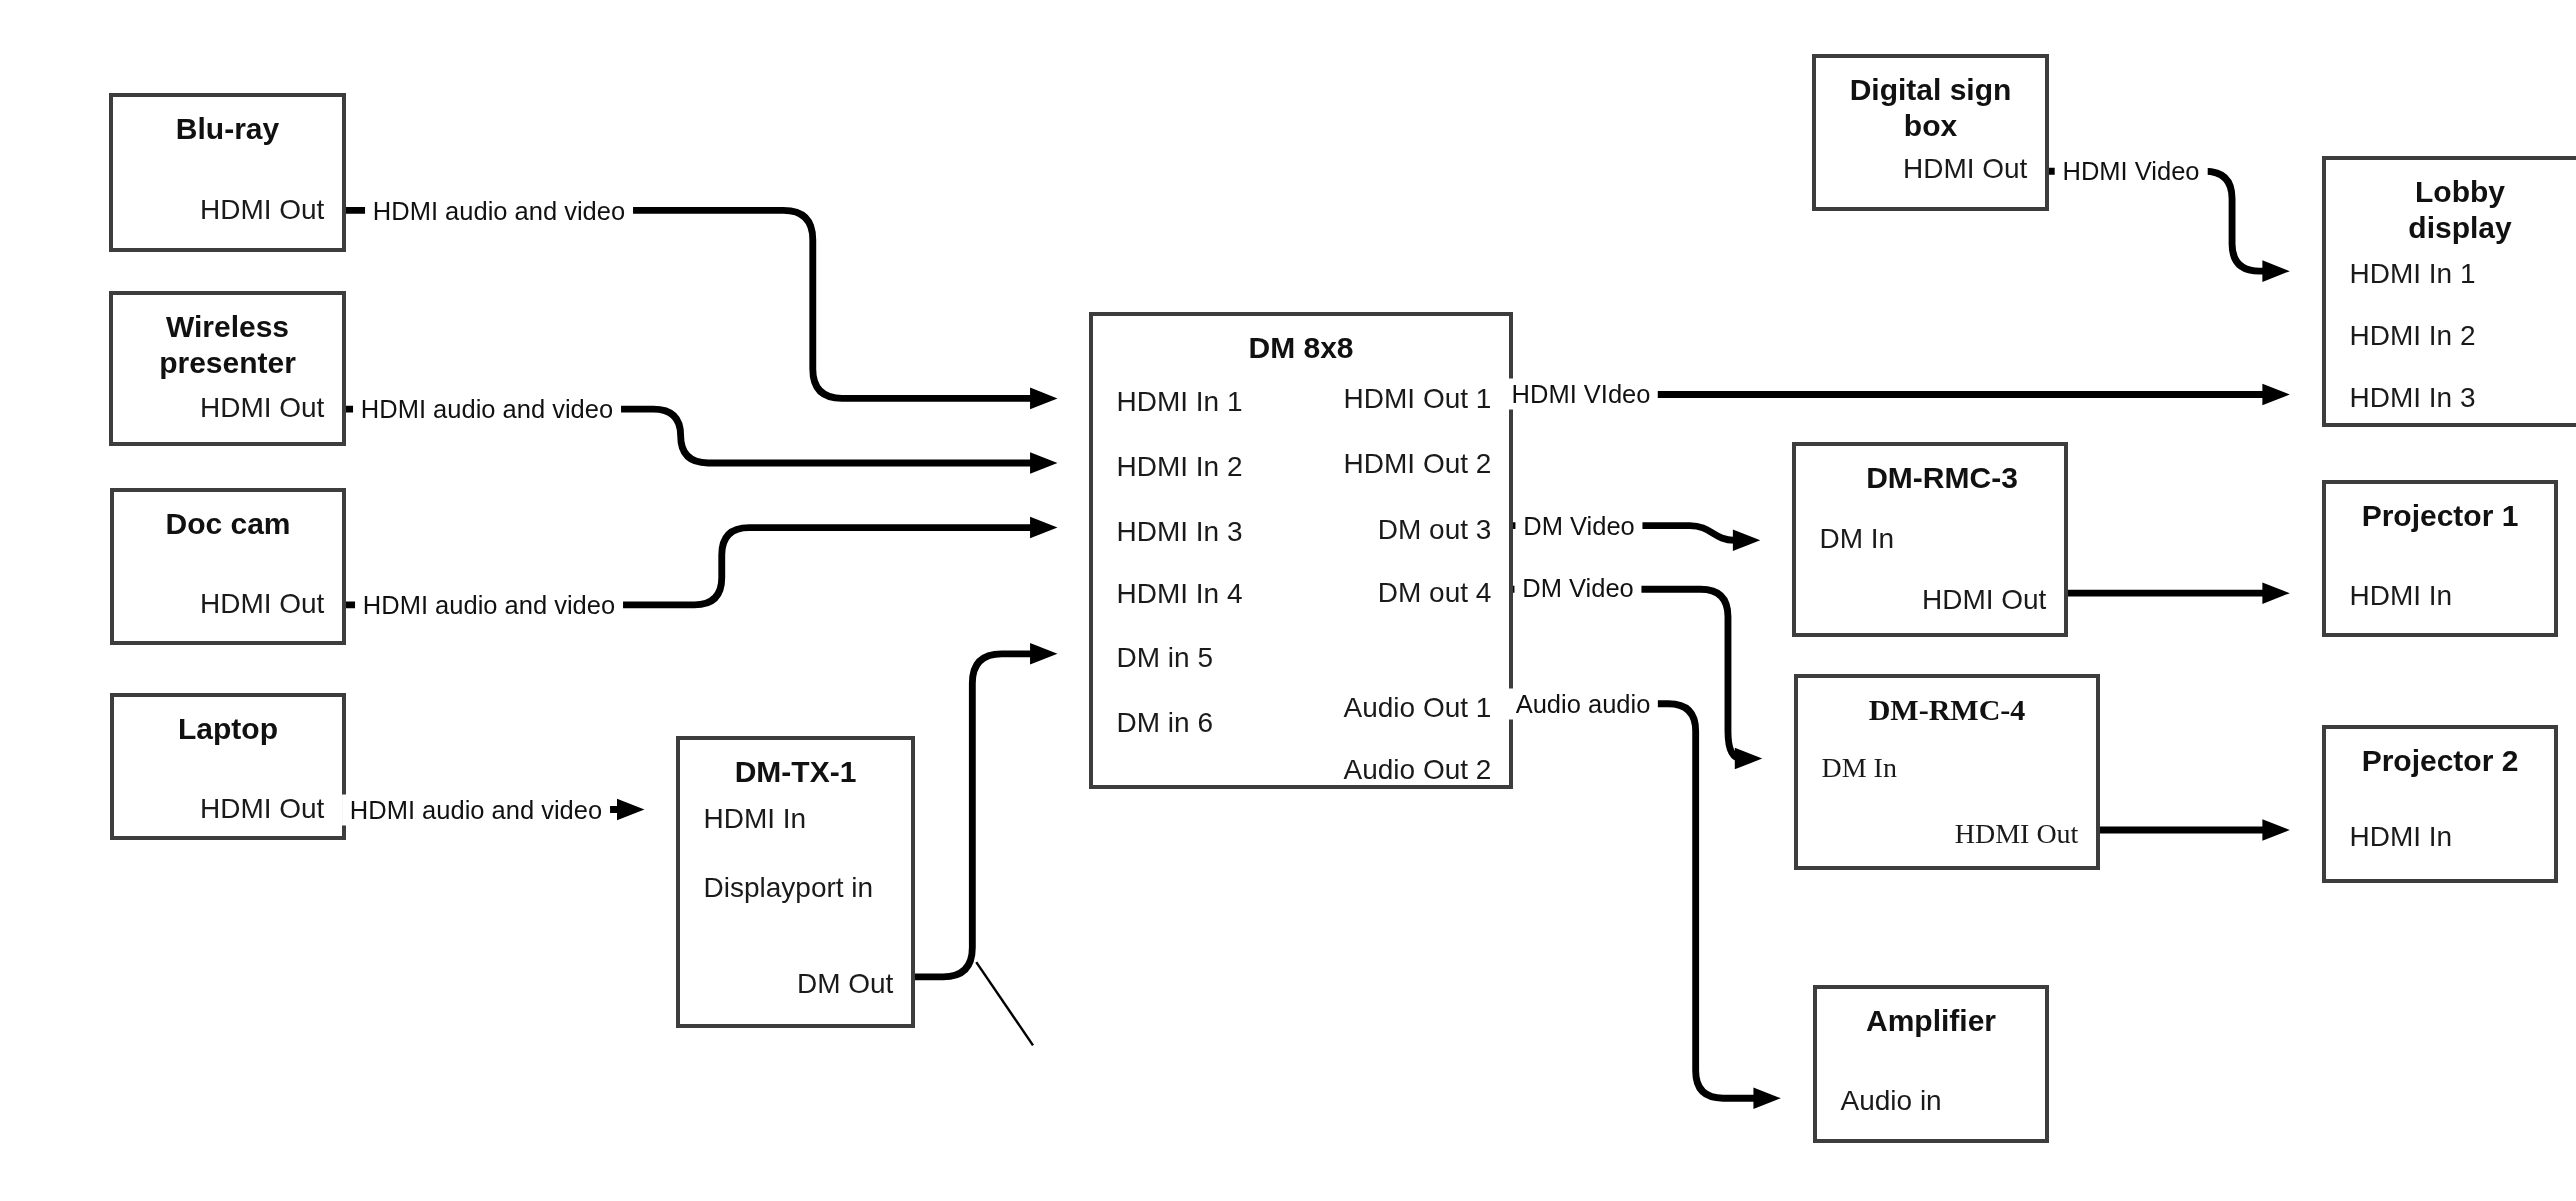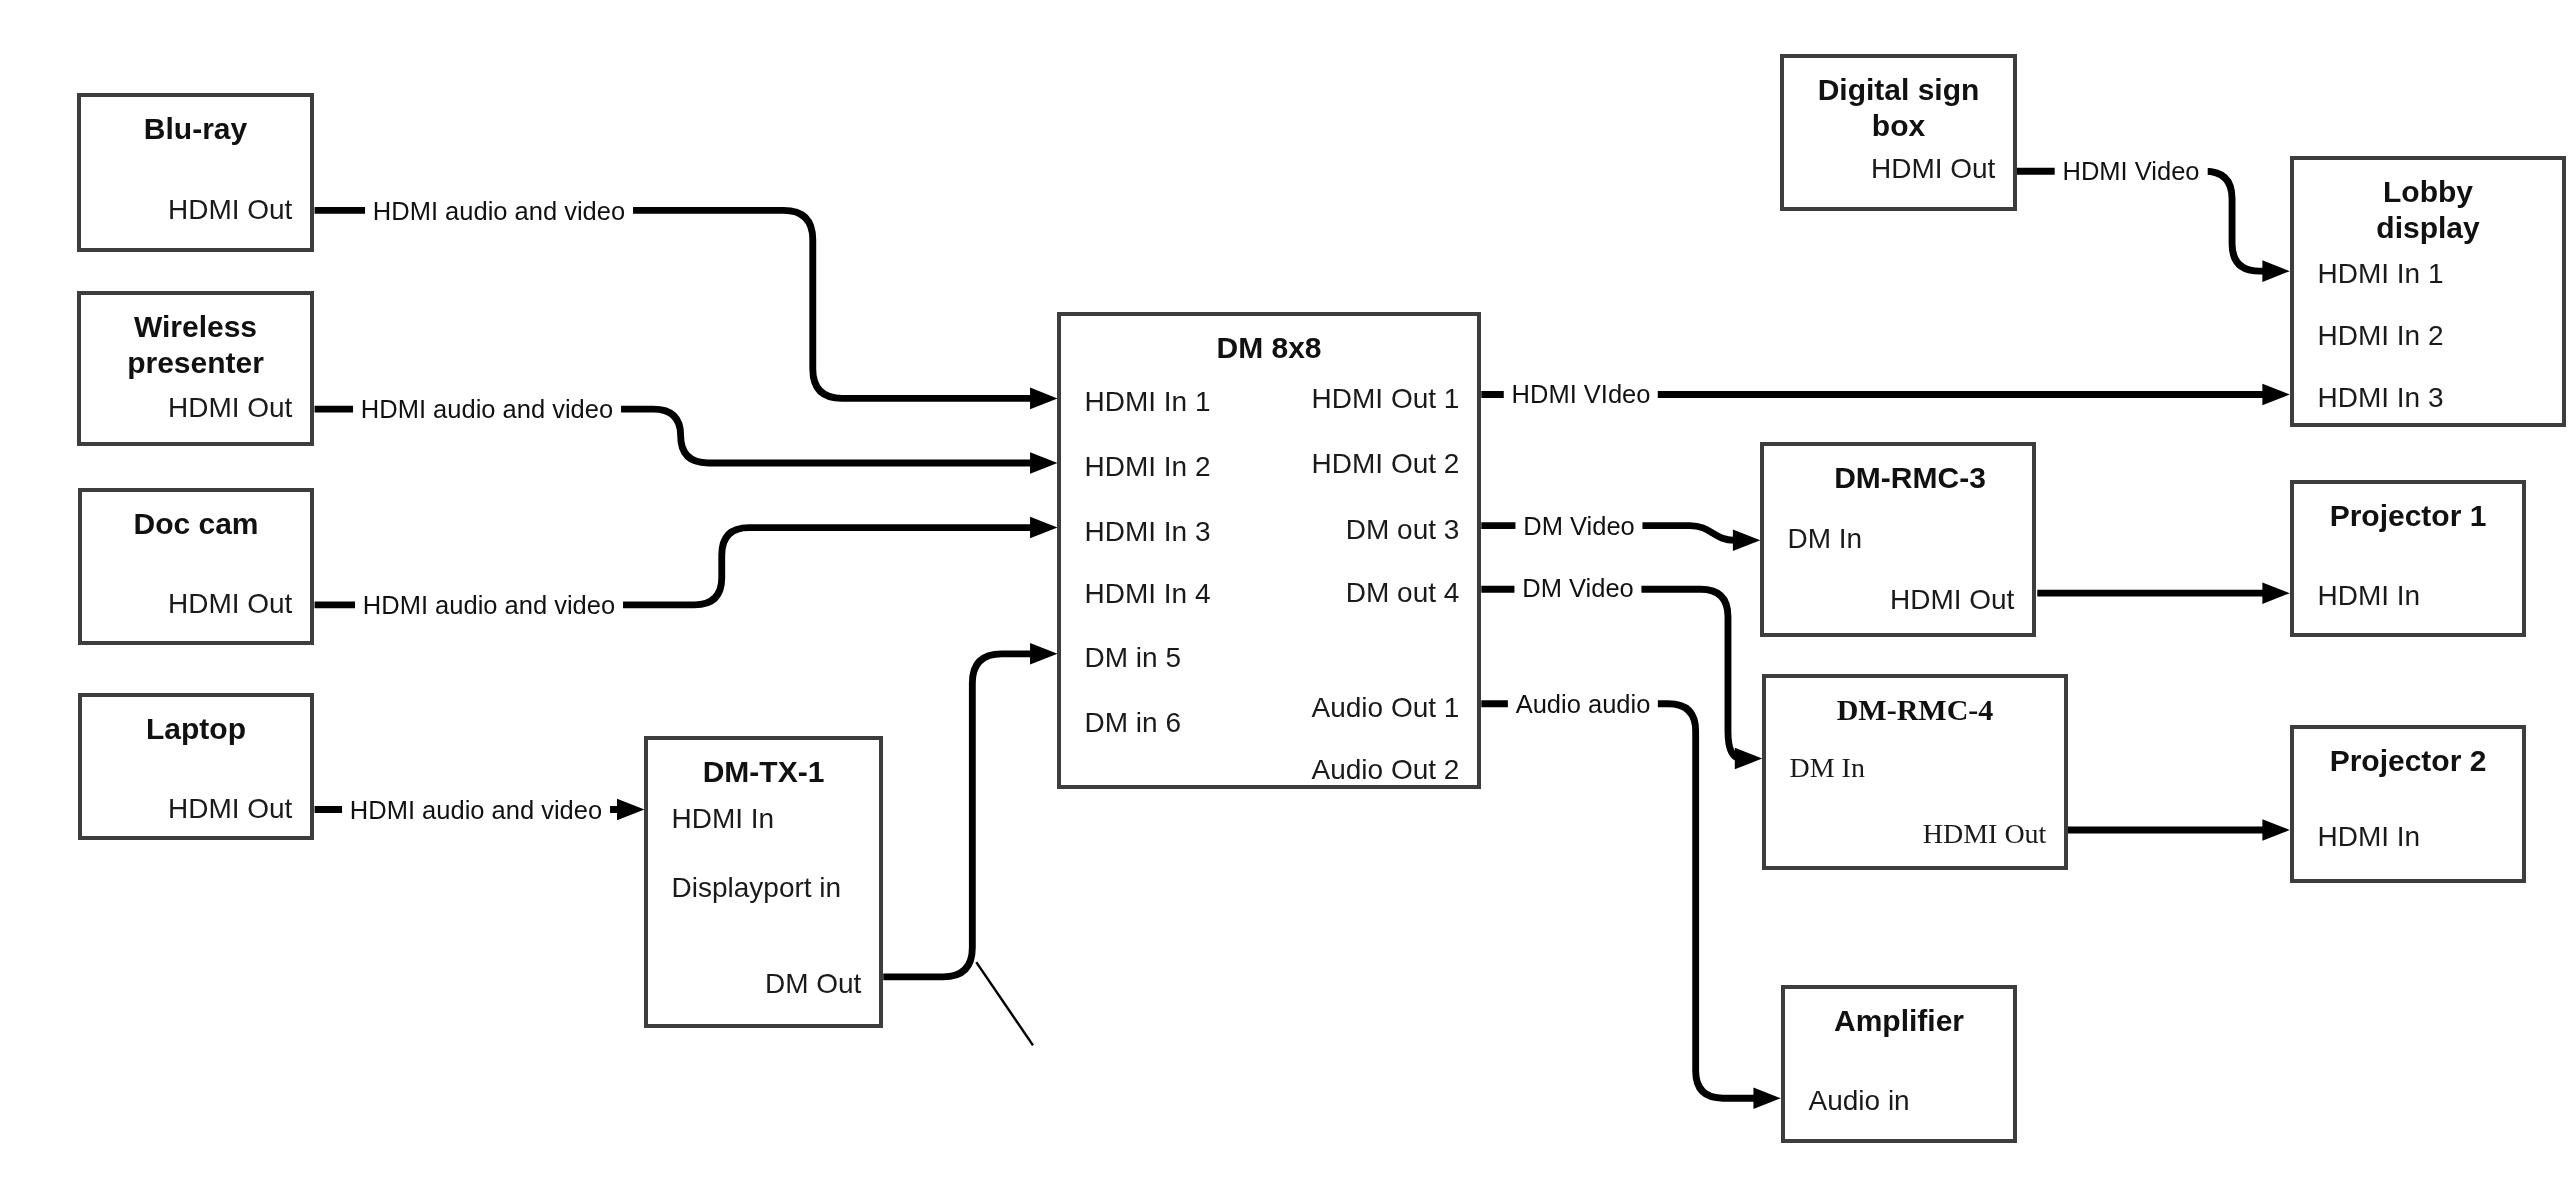--- a/index.html
+++ b/index.html
@@ -1,20 +1,20 @@
 <!DOCTYPE html>
 <html><head>
 <meta charset="utf-8">
 <style>
   html,body{margin:0;padding:0;background:#ffffff;}
   body{width:2576px;height:1201px;position:relative;overflow:hidden;
        font-family:"Liberation Sans", sans-serif;color:#1a1a1a;}
   #stage{position:absolute;left:0;top:0;width:2576px;height:1201px;}
   svg.wires{position:absolute;left:0;top:0;width:2576px;height:1201px;}
-  .node{position:absolute;background:#ffffff;border:4.9px solid #3d3d3d;box-sizing:border-box;}
+  .node{position:absolute;background:#ffffff;border:4.9px solid #3d3d3d;box-sizing:border-box;margin-left:32px;}
   .node .title{font-weight:bold;font-size:30px;line-height:36px;text-align:center;
                margin:13.7px auto 0 auto;color:#111;}
   .port{position:absolute;font-size:28px;line-height:31px;white-space:nowrap;color:#1a1a1a;text-align:right;}
   .port.left{left:23.5px;}
   .port.right{right:17.6px;text-align:right;}
   .edge-label{position:absolute;transform:translate(-50%,-50%);background:#ffffff;
               font-size:25.5px;line-height:29px;padding:1px 7.8px;white-space:nowrap;color:#111;}
   .note{position:absolute;left:1033px;top:1025px;width:198px;height:79px;box-sizing:border-box;
         border:2px dashed #444;background:#ffffff;font-size:23.5px;line-height:27.4px;
         text-align:center;padding-top:8.8px;color:#222;}

